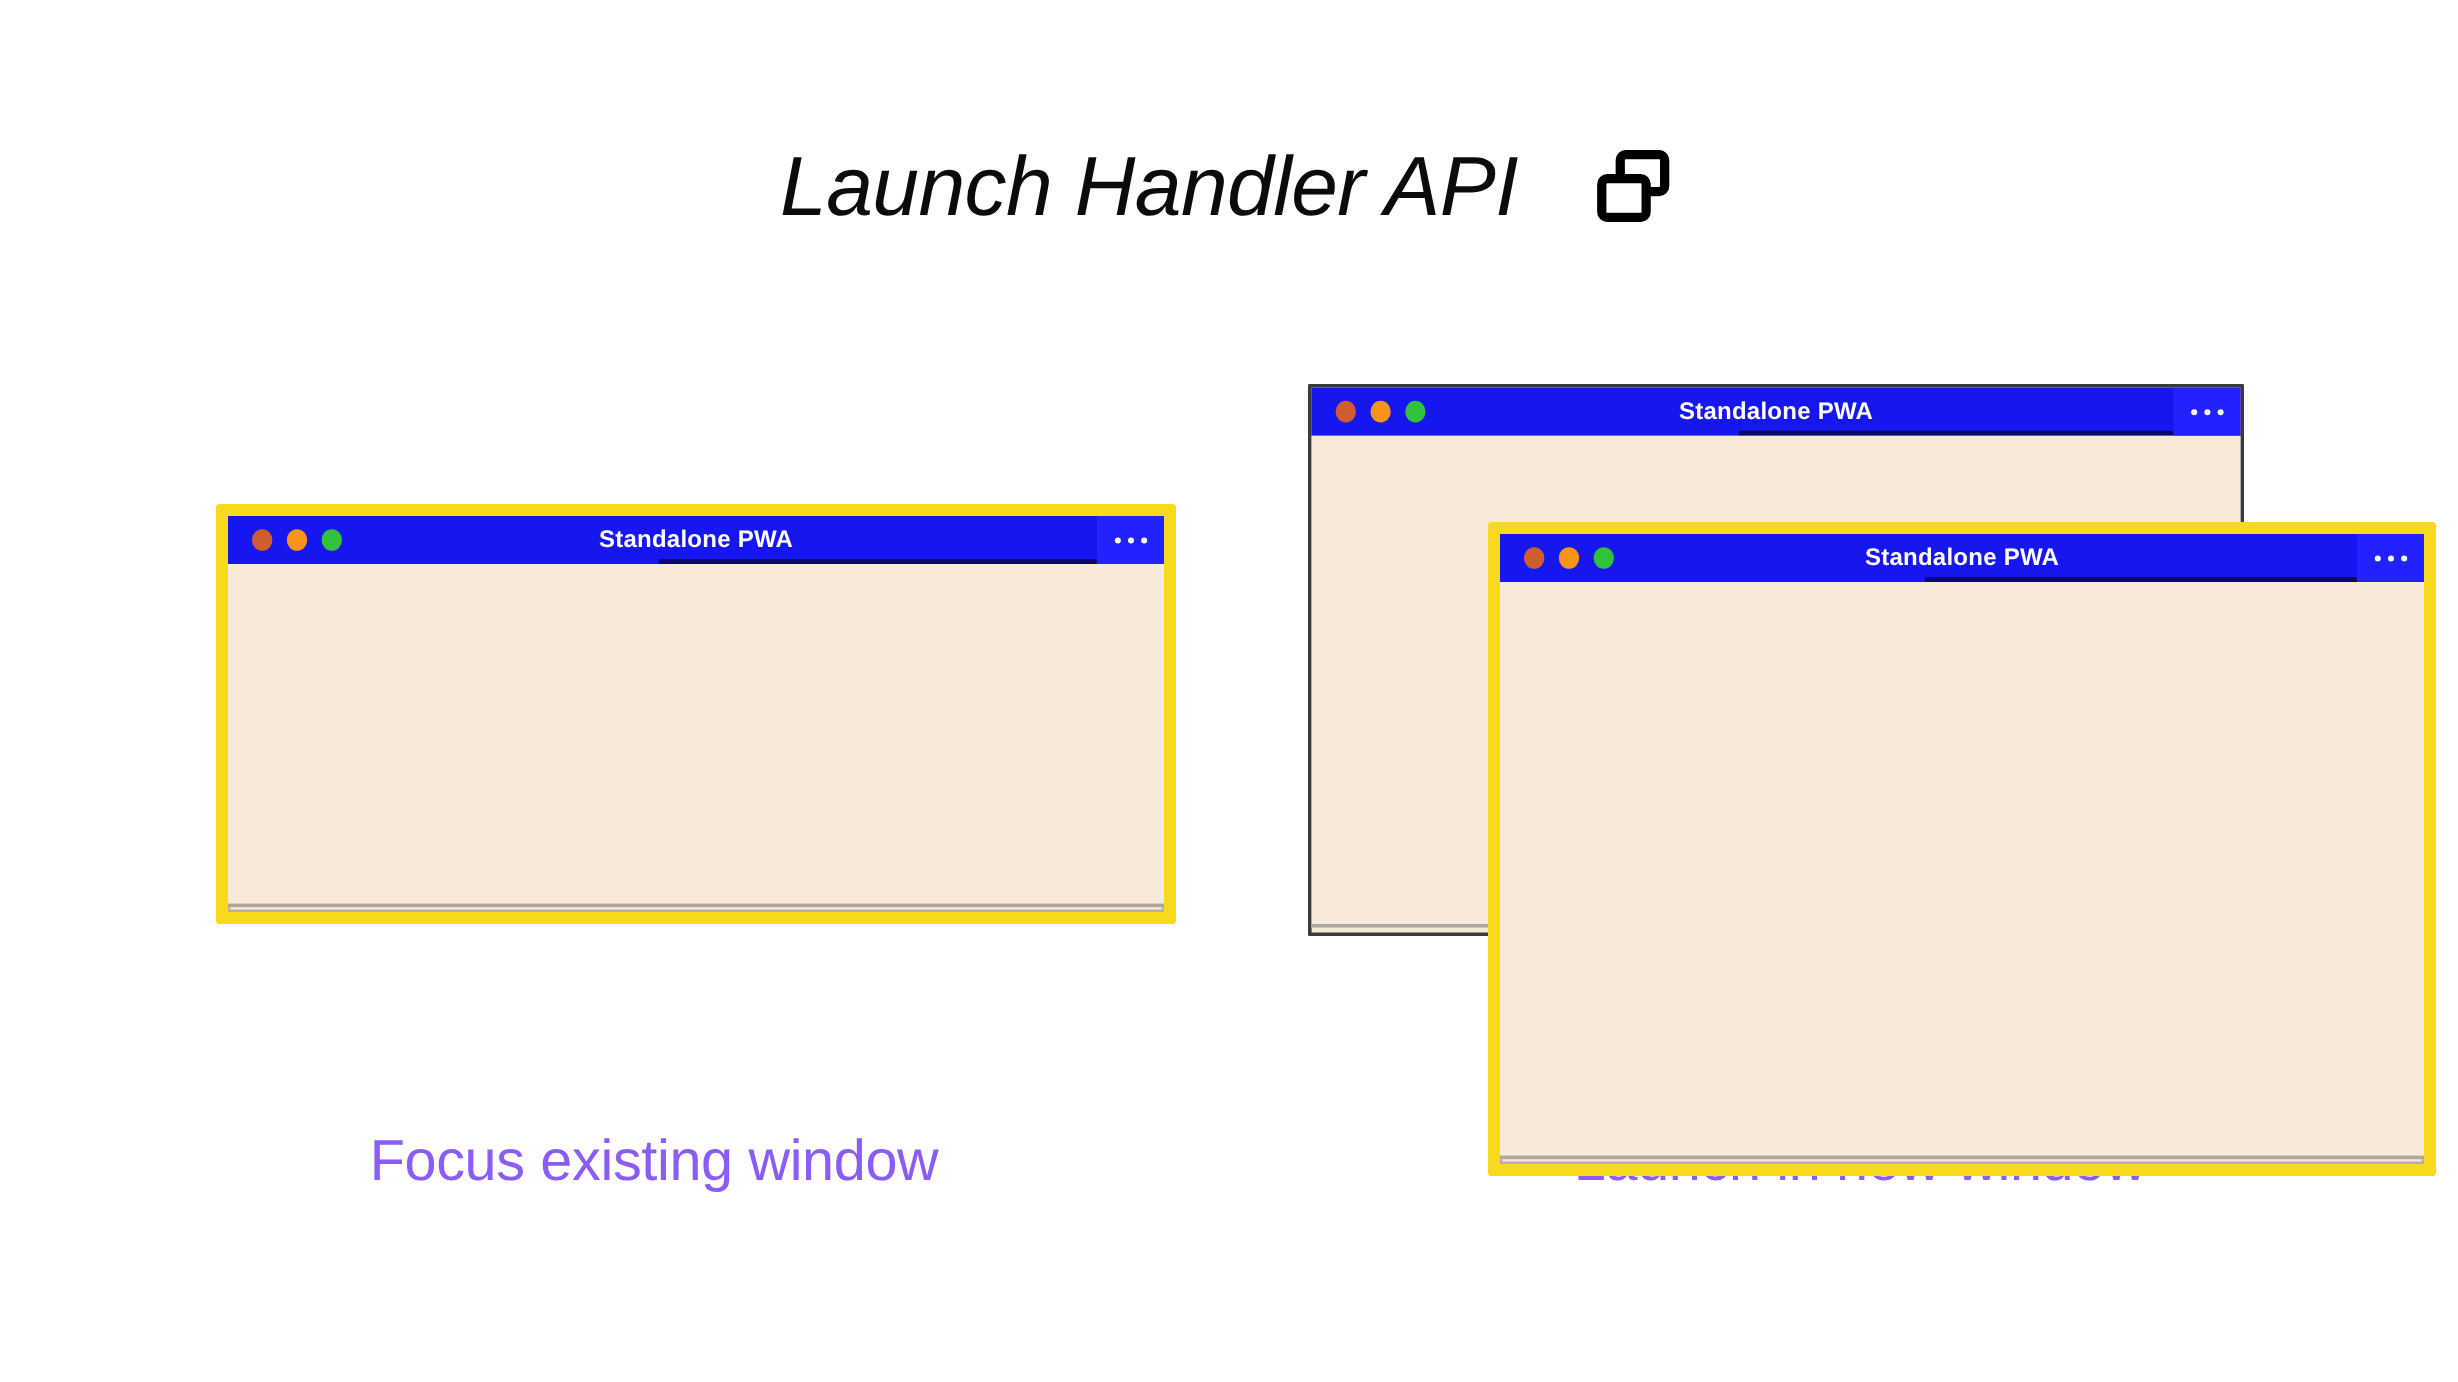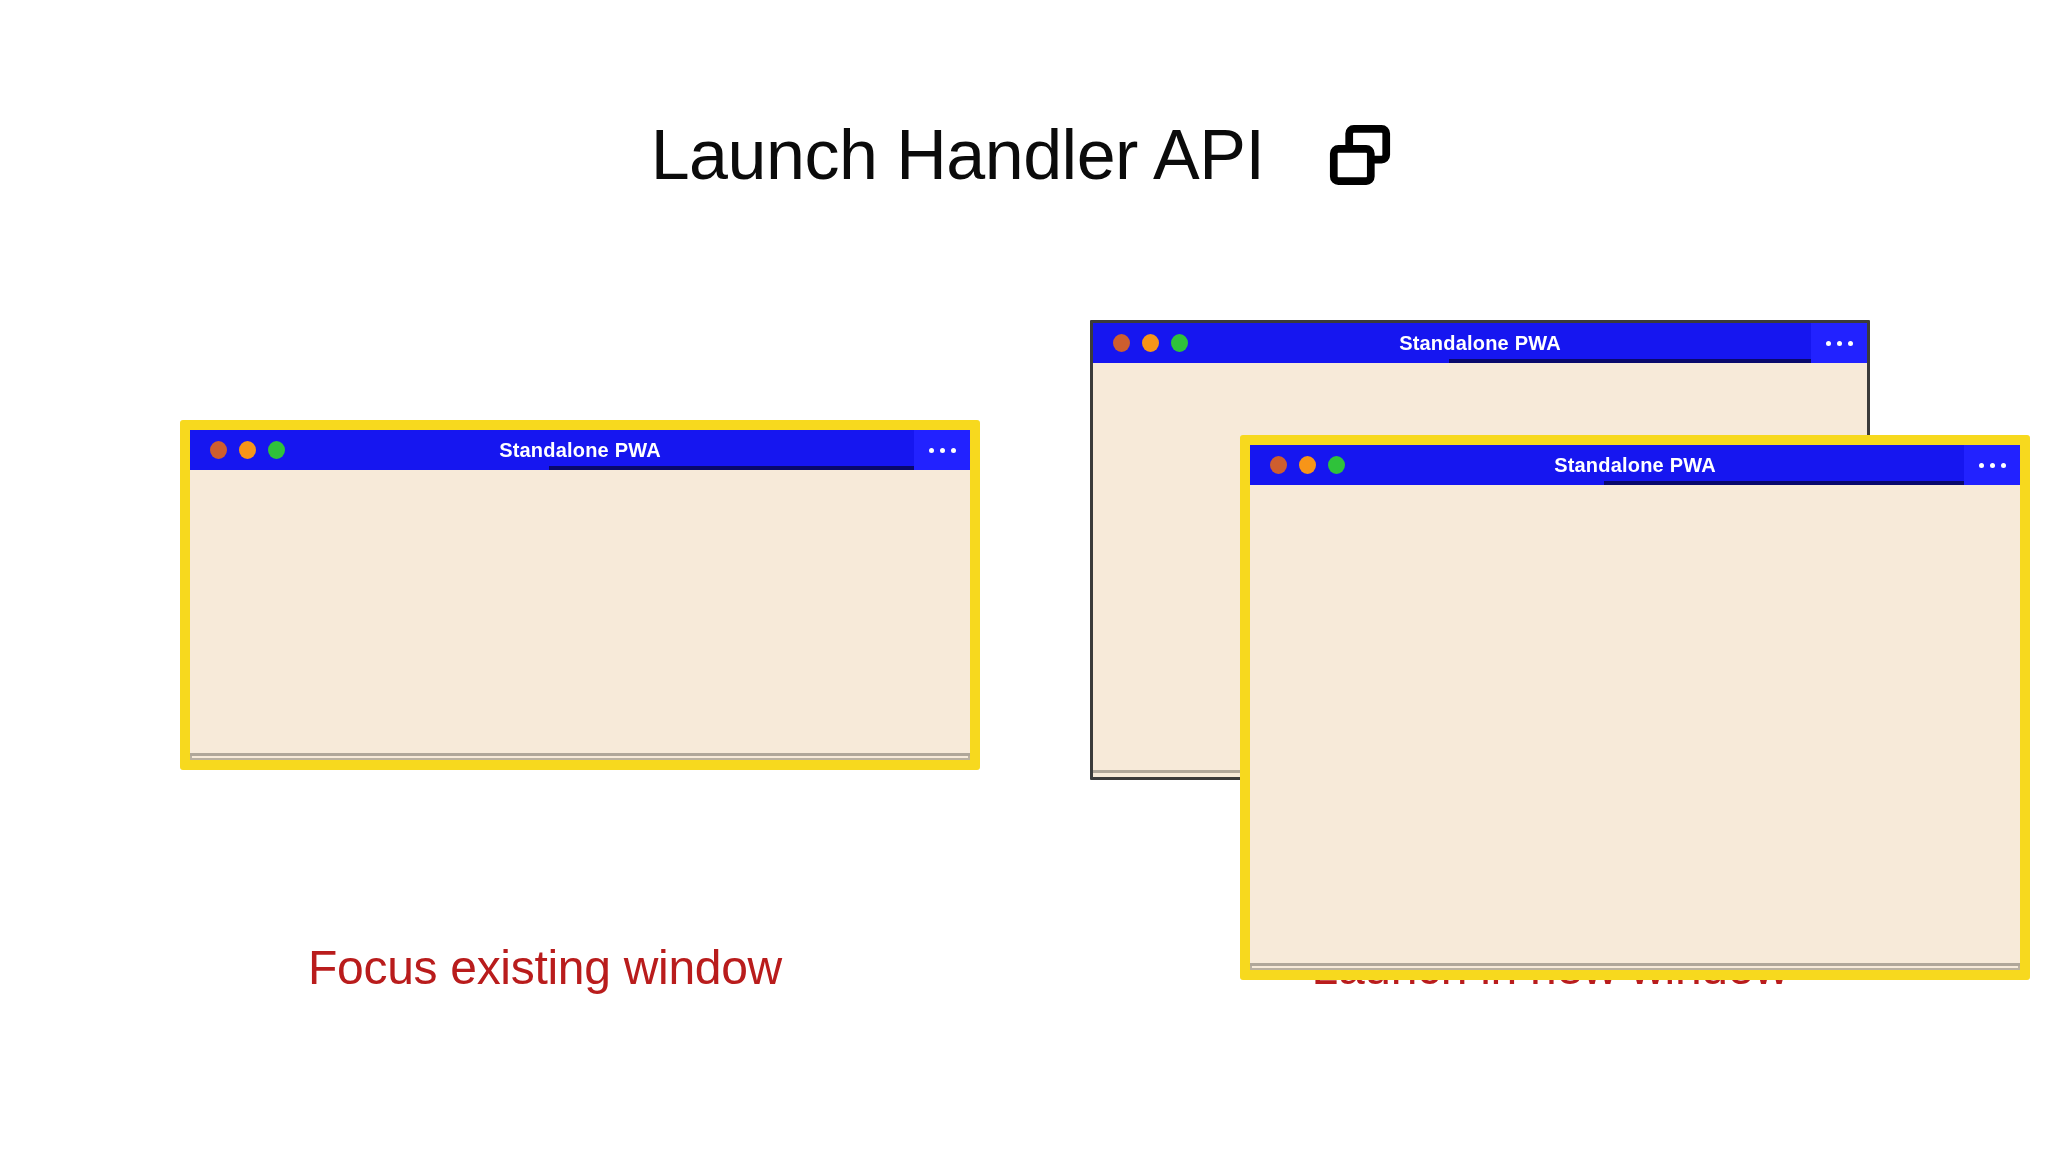--- a/index.html
+++ b/index.html
@@ -18,20 +18,21 @@
   
   .header {
     position: absolute;
     left: 0;
     top: 118px;
     width: 2048px;
     display: flex;
     align-items: center;
     justify-content: center;
     gap: 59px;
+    font-style: italic;
   }
   .header-title {
     font-size: 70px;
     font-weight: 400;
     color: #0b0b0b;
     letter-spacing: -0.5px;
     line-height: 1;
     white-space: nowrap;
   }
   .header-icon {
@@ -46,21 +47,21 @@
     position: absolute;
   }
   .panel-left  { left: 180px;  top: 420px; width: 800px;  height: 560px; }
   .panel-right { left: 1090px; top: 320px; width: 940px;  height: 660px; }
 
   .caption {
     position: absolute;
     top: 940px;
     font-size: 48px;
     font-weight: 400;
-    color: #b91c1c;
+    color: #8b5cf6;
     white-space: nowrap;
     letter-spacing: -0.3px;
   }
   .caption-left  { left: 0;     width: 1090px; text-align: center; }
   .caption-right { left: 1090px; width: 920px;  text-align: center; }
 
   
   .win {
     position: absolute;
     box-sizing: border-box;

